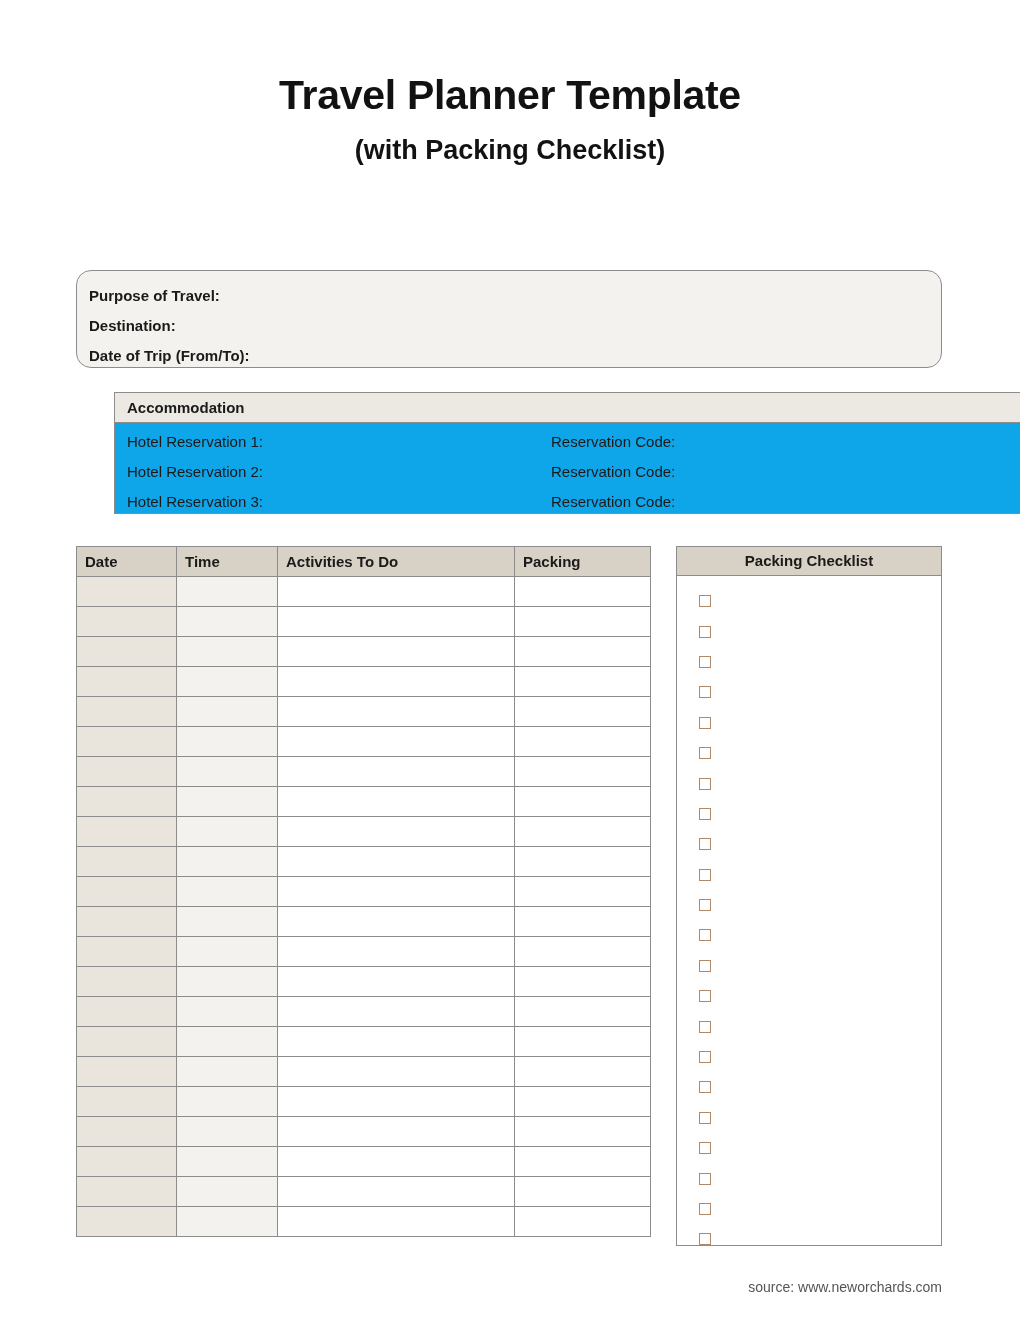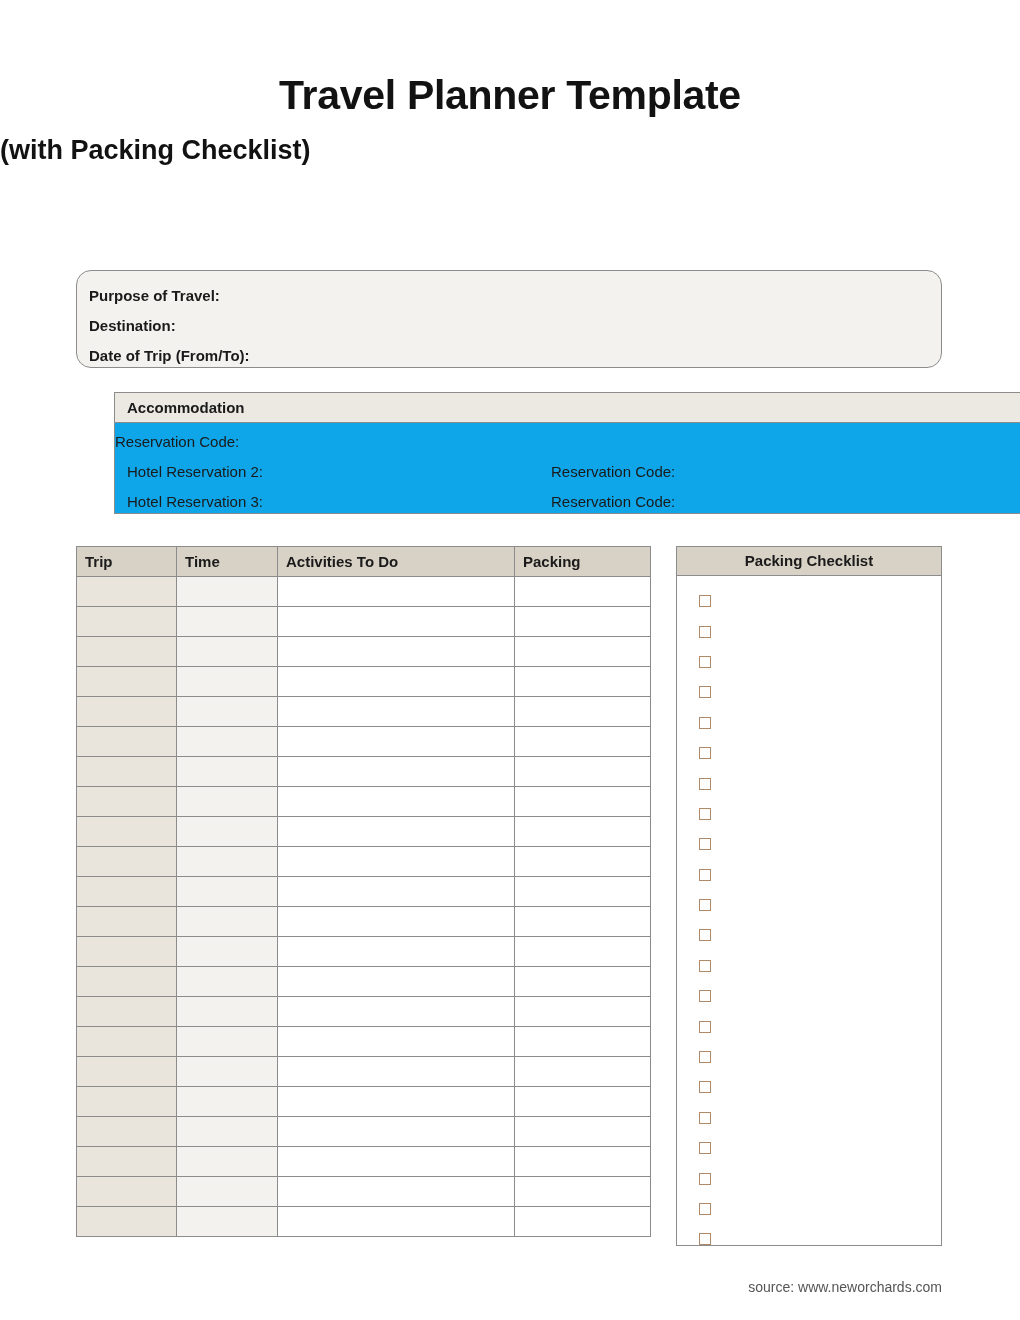--- a/index.html
+++ b/index.html
@@ -25,20 +25,21 @@
   
   .title {
     text-align: center;
     font-size: 41px;
     font-weight: bold;
     letter-spacing: -0.3px;
     margin: 72px 0 0 0;
     color: #121212;
   }
   .subtitle {
+    text-align: center;
     font-size: 27px;
     font-weight: bold;
     margin: 16px 0 0 0;
     color: #121212;
   }
 
   
   .box {
     border: 1px solid #8c8c8c;
     box-sizing: border-box;
@@ -202,20 +203,21 @@
     <div class="line">
       <span>Date of Trip (From/To):</span>
       <span></span>
     </div>
   </div>
 
   <div class="box accom">
     <div class="accom-head">Accommodation</div>
     <div class="accom-rows">
       <div class="accom-row">
+        <span class="lbl">Hotel Reservation 1:</span>
         <span class="code">Reservation Code:</span>
       </div>
       <div class="accom-row">
         <span class="lbl">Hotel Reservation 2:</span>
         <span class="code">Reservation Code:</span>
       </div>
       <div class="accom-row">
         <span class="lbl">Hotel Reservation 3:</span>
         <span class="code">Reservation Code:</span>
       </div>
@@ -224,21 +226,21 @@
 
   <table class="itinerary">
     <colgroup>
       <col class="c-date">
         <col class="c-time">
         <col class="c-act">
         <col class="c-loc">
     </colgroup>
     <thead>
       <tr>
-        <th>Trip</th>
+        <th>Date</th>
         <th>Time</th>
         <th>Activities To Do</th>
         <th>Packing</th>
       </tr>
     </thead>
     <tbody>
         <tr>
           <td class="cell-date"></td>
           <td class="cell-time"></td>
           <td class="cell-act"></td>

